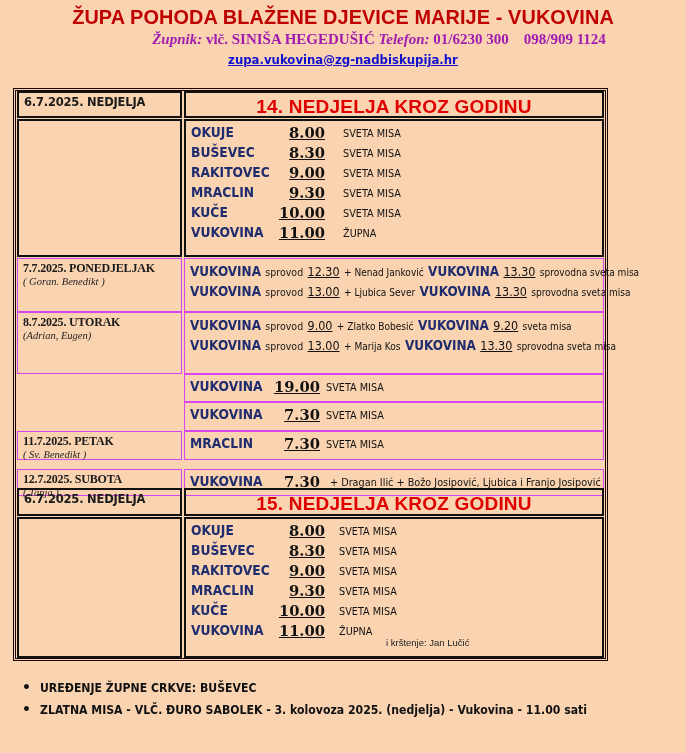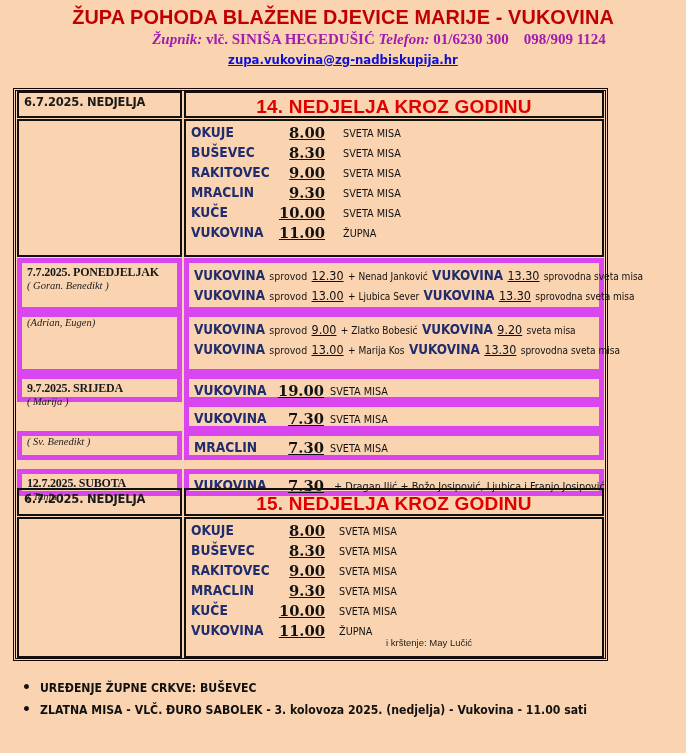--- a/index.html
+++ b/index.html
@@ -23,21 +23,21 @@
     font-family:"DejaVu Sans", sans-serif; transform:scaleX(0.9);
   }
 
   .tbl {
     position:absolute; left:13px; top:88px; width:595px; height:573px;
     border:3px double #1a0505; box-sizing:border-box;
   }
   .row { position:absolute; left:0; right:0; }
   .cell-l, .cell-r {
     position:absolute; top:0; bottom:0; box-sizing:border-box;
-    border:5px solid #d946ef;
+    border:1px solid #d946ef;
   }
   .cell-l { left:1px; width:165px; }
   .cell-r { left:168px; right:1px; }
   .row.dbl .cell-l, .row.dbl .cell-r { border:2px solid #111; }
 
   .date {
     font-family:"Liberation Serif", serif; font-weight:bold; font-size:12px;
     color:#1a1a1a; padding:2px 0 0 5px; white-space:nowrap; letter-spacing:-0.2px;
   }
   .date.sans { font-family:"DejaVu Sans", sans-serif; font-size:11.5px; padding-top:2px; }
@@ -149,52 +149,50 @@
       <div class="saint">( Goran. Benedikt )</div>
     </div>
     <div class="cell-r" id="mon">
         <div class="weekline" style="top:2px"><span class="inner"><span class="p">VUKOVINA</span> <span class="s">sprovod</span> <span class="t">12.30</span> <span class="n">+ Nenad Janković</span> <span class="p">VUKOVINA</span> <span class="t">13.30</span> <span class="n">sprovodna  sveta  misa</span></span></div>
         <div class="weekline" style="top:22px"><span class="inner"><span class="p">VUKOVINA</span> <span class="s">sprovod</span> <span class="t">13.00</span> <span class="n">+ Ljubica  Sever</span> <span class="p">VUKOVINA</span> <span class="t">13.30</span> <span class="n">sprovodna  sveta  misa</span></span></div>
       </div>
   </div>
 
   <div class="row" style="top:221px;height:62px">
     <div class="cell-l">
+      <div class="date">8.7.2025.  UTORAK</div>
       <div class="saint">(Adrian, Eugen)</div>
     </div>
     <div class="cell-r" id="tue">
         <div class="weekline" style="top:2px"><span class="inner"><span class="p">VUKOVINA</span> <span class="s">sprovod</span> <span class="t">9.00</span> <span class="n">+ Zlatko Bobesić</span> <span class="p">VUKOVINA</span> <span class="t">9.20</span> <span class="n">sveta  misa</span></span></div>
         <div class="weekline" style="top:22px"><span class="inner"><span class="p">VUKOVINA</span> <span class="s">sprovod</span> <span class="t">13.00</span> <span class="n">+ Marija Kos</span> <span class="p">VUKOVINA</span> <span class="t">13.30</span> <span class="n">sprovodna  sveta  misa</span></span></div>
       </div>
   </div>
 
   <div class="row" style="top:283px;height:28px">
-    <div class="cell-l">
-      <div class="date">9.7.2025.  SRIJEDA</div>
-      <div class="saint">( Marija )</div>
-    </div>
     <div class="cell-r" id="d2">
         <div class="mass-line" style="top:3px;width:470px">
           <span class="place" style="top:0">VUKOVINA</span>
           <span class="time" style="left:60px;top:-1px">19.00</span>
           <span class="note" style="left:136px;top:3px">SVETA  MISA</span>
         </div>
       </div>
   </div>
   <div class="row" style="top:311px;height:29px">
     <div class="cell-r" id="d3">
         <div class="mass-line" style="top:3px;width:470px">
           <span class="place" style="top:0">VUKOVINA</span>
           <span class="time" style="left:60px;top:-1px">7.30</span>
           <span class="note" style="left:136px;top:3px">SVETA  MISA</span>
         </div>
       </div>
   </div>
   <div class="row" style="top:340px;height:29px">
     <div class="cell-l">
+      <div class="date">11.7.2025.  PETAK</div>
       <div class="saint">( Sv. Benedikt )</div>
     </div>
     <div class="cell-r" id="d4">
         <div class="mass-line" style="top:3px;width:470px">
           <span class="place" style="top:0">MRACLIN</span>
           <span class="time" style="left:60px;top:-1px">7.30</span>
           <span class="note" style="left:136px;top:3px">SVETA  MISA</span>
         </div>
       </div>
   </div>
@@ -216,21 +214,21 @@
     <div class="cell-l">
       <div class="date sans">6.7.2025.  NEDJELJA</div>
     </div>
     <div class="cell-r">
       <div class="sunday-title">15.  NEDJELJA KROZ  GODINU</div>
     </div>
   </div>
   <div class="row dbl" style="top:426px;height:141px">
     <div class="cell-l"></div>
     <div class="cell-r" id="w2masses">
-      <div class="baptism" style="top:118px">i krštenje:  May Lučić</div>
+      <div class="baptism" style="top:118px">i krštenje:  Jan Lučić</div>
         <div class="mass-line" style="top:3px;width:400px">
           <span class="place" style="top:0">OKUJE</span>
           <span class="time" style="left:64px;top:-1px">8.00</span>
           <span class="note" style="left:148px;top:3px">SVETA  MISA</span>
         </div>
         <div class="mass-line" style="top:23px;width:400px">
           <span class="place" style="top:0">BUŠEVEC</span>
           <span class="time" style="left:64px;top:-1px">8.30</span>
           <span class="note" style="left:148px;top:3px">SVETA  MISA</span>
         </div>

